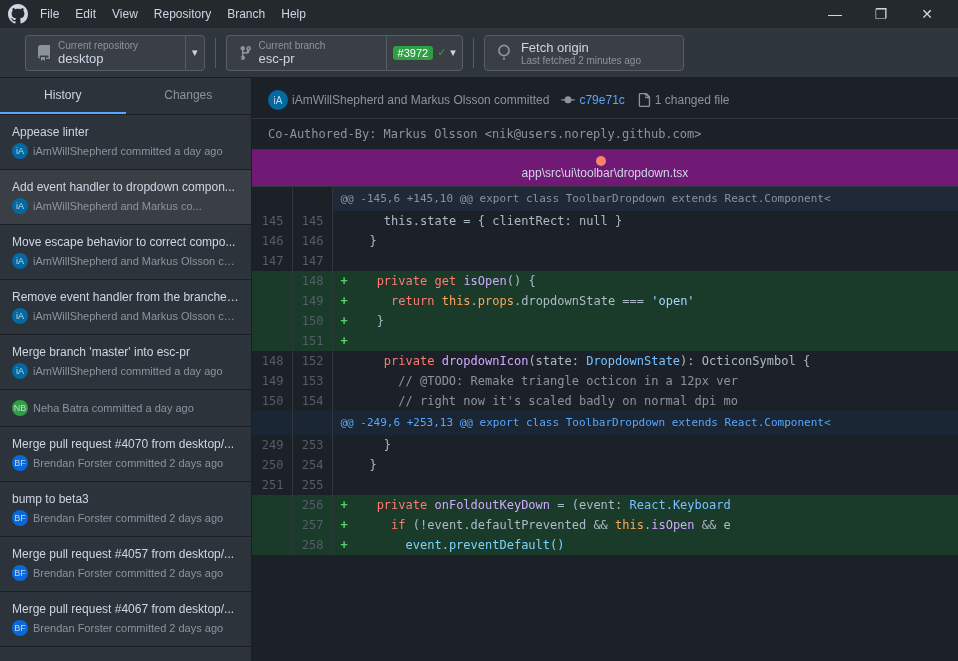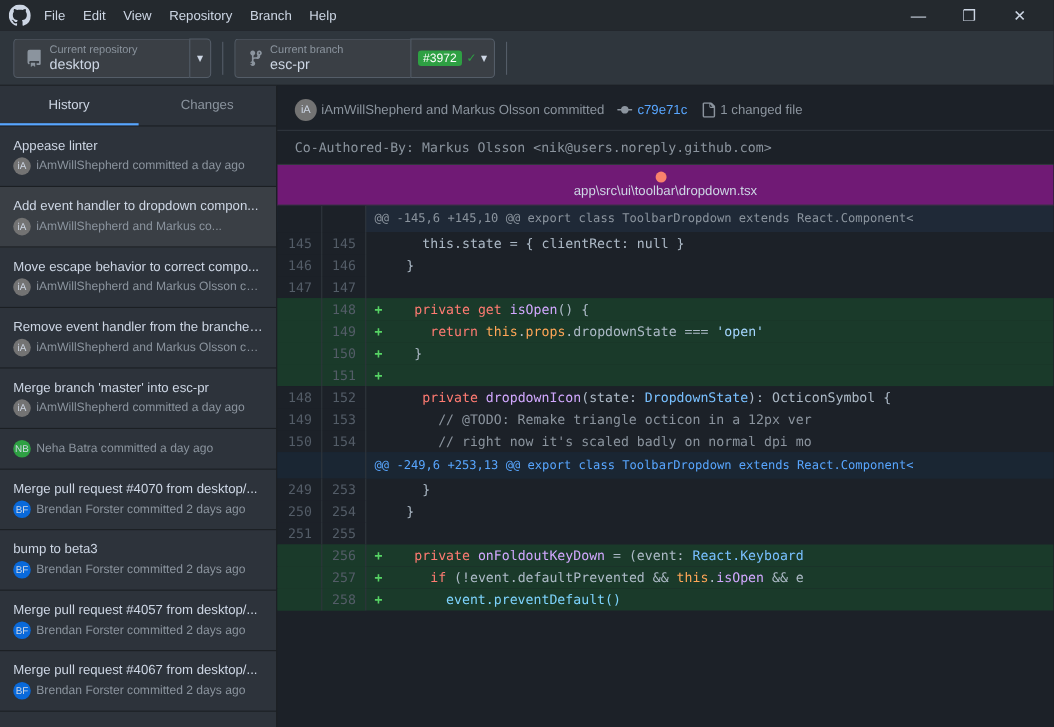--- a/index.html
+++ b/index.html
@@ -19,21 +19,21 @@
     .titlebar-menu span { font-size: 12px; color: #cdd6e4; cursor: pointer; }
     .titlebar-controls { display: flex; gap: 0; }
     .titlebar-control { width: 46px; height: 28px; display: flex; align-items: center; justify-content: center; font-size: 14px; color: #cdd6e4; cursor: pointer; }
 
     
     .toolbar {
       display: flex;
       background: #2f363d;
       height: 50px;
       align-items: center;
-      padding: 0 12px;
+      padding: 0 25px;
       gap: 4px;
       border-bottom: 1px solid #1b1f23;
     }
     .toolbar-btn {
       display: flex;
       align-items: center;
       background: #3a3f45;
       border: 1px solid #545d68;
       border-radius: 4px;
       padding: 6px 10px;
@@ -63,21 +63,21 @@
     .sidebar { width: 252px; background: #2d333b; border-right: 1px solid #1b1f23; display: flex; flex-direction: column; flex-shrink: 0; }
     .sidebar-tabs { display: flex; border-bottom: 1px solid #1b1f23; }
     .sidebar-tab { flex: 1; text-align: center; padding: 10px 0; font-size: 12px; cursor: pointer; color: #8b949e; border-bottom: 2px solid transparent; }
     .sidebar-tab.active { color: #cdd6e4; border-bottom: 2px solid #58a6ff; }
     .commit-list { overflow-y: auto; flex: 1; }
     .commit-item { padding: 10px 12px; border-bottom: 1px solid #1b1f23; cursor: pointer; }
     .commit-item.active { background: #3a3f45; }
     .commit-title { font-size: 12px; color: #cdd6e4; margin-bottom: 4px; white-space: nowrap; overflow: hidden; text-overflow: ellipsis; }
     .commit-author { display: flex; align-items: center; gap: 5px; font-size: 11px; color: #8b949e; }
     .avatar { width: 16px; height: 16px; border-radius: 50%; background: #555; display: flex; align-items: center; justify-content: center; font-size: 9px; color: #cdd6e4; flex-shrink: 0; overflow: hidden; }
-    .avatar-1 { background: #737373; }
+    .avatar-1 { background: #0369a1; }
     .avatar-2 { background: #2ea043; }
     .avatar-3 { background: #0969da; }
     .author-text { white-space: nowrap; overflow: hidden; text-overflow: ellipsis; }
 
     
     .content { flex: 1; display: flex; flex-direction: column; overflow: hidden; background: #1c2128; }
     .commit-header { padding: 12px 16px 8px; border-bottom: 1px solid #30363d; }
     .commit-header-title { font-size: 16px; font-weight: 600; color: #cdd6e4; margin-bottom: 8px; }
     .commit-meta { display: flex; align-items: center; gap: 12px; font-size: 12px; color: #8b949e; flex-wrap: wrap; }
     .commit-meta-item { display: flex; align-items: center; gap: 4px; }
@@ -168,20 +168,29 @@
     </div>
     <div class="toolbar-btn" style="border-left:1px solid #545d68; border-radius:0 4px 4px 0; gap:4px;">
       <span class="pr-badge">#3972</span>
       <span class="check-icon">✓</span>
       <span>▾</span>
     </div>
   </div>
 
   <div class="toolbar-divider"></div>
 
+  <div class="toolbar-btn fetch-section" style="min-width:200px;">
+    <svg width="18" height="18" viewBox="0 0 16 16" fill="#8b949e">
+      <path d="M8 2a3.75 3.75 0 100 7.5A3.75 3.75 0 008 2zM2.75 5.75a5.25 5.25 0 1110.5 0 5.25 5.25 0 01-10.5 0zM8 12a1 1 0 100 2 1 1 0 000-2z"></path>
+    </svg>
+    <div class="fetch-text">
+      <div class="label-main">Fetch origin</div>
+      <div class="label-small">Last fetched 2 minutes ago</div>
+    </div>
+  </div>
 </div>
 
 <div class="main">
 
   <div class="sidebar">
     <div class="sidebar-tabs">
       <div class="sidebar-tab active">History</div>
       <div class="sidebar-tab">Changes</div>
     </div>
 

